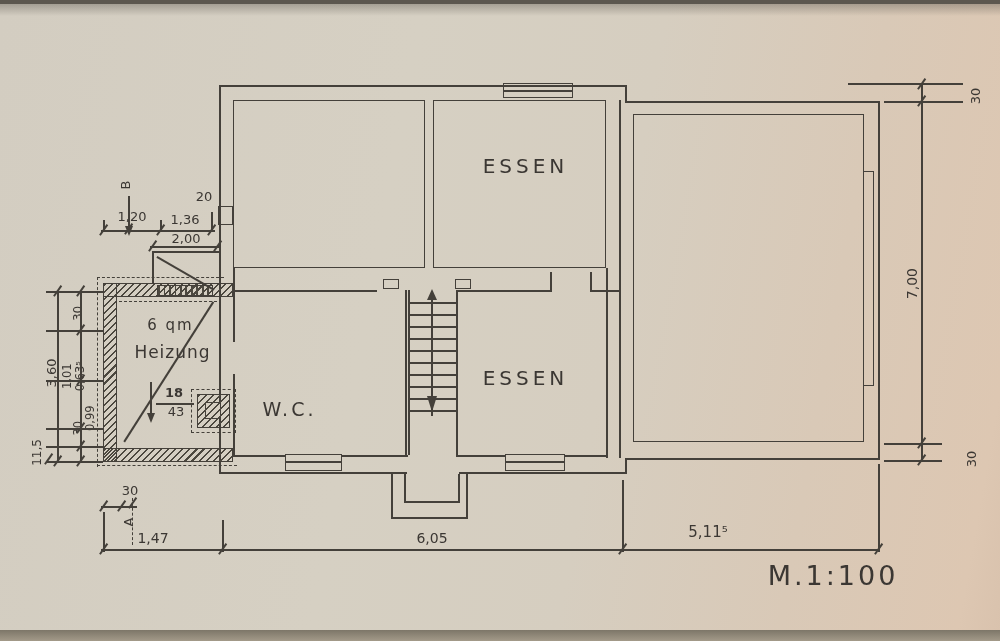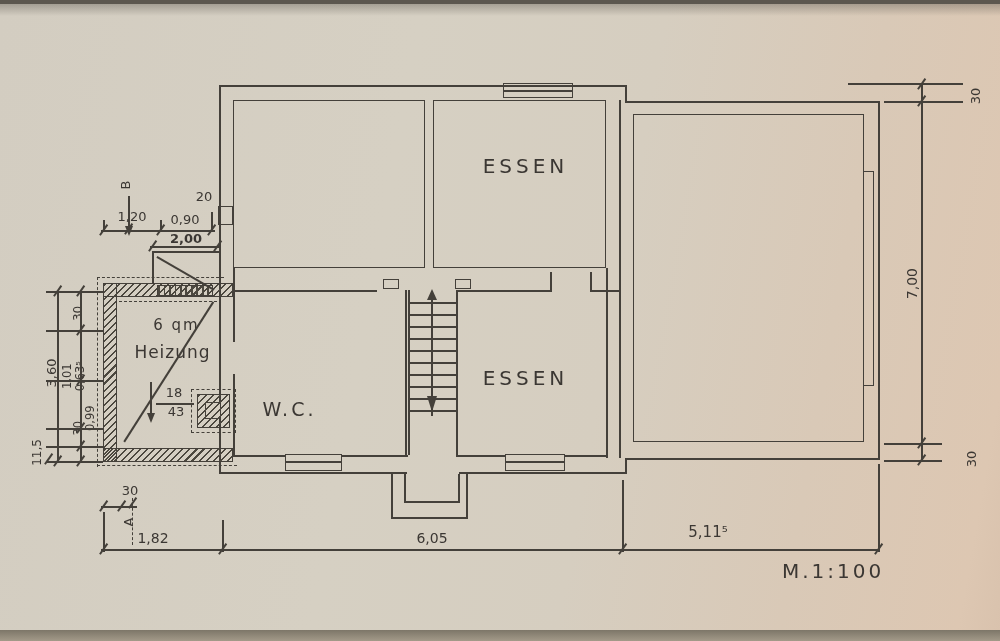--- a/index.html
+++ b/index.html
@@ -32,48 +32,48 @@
 
 <div id="plan">
 
   <div class="edge" style="top:0;height:4px;background:#5c574f;"></div>
   <div class="edge" style="top:4px;height:12px;background:linear-gradient(rgba(92,87,79,.40),rgba(92,87,79,0));"></div>
   <div class="edge" style="top:630px;height:11px;background:linear-gradient(#7d7668,#a39a89);"></div>
 
   <div class="lbl" style="left:453px;top:156px;width:145px;font-size:20px;letter-spacing:4px;">ESSEN</div>
   <div class="lbl" style="left:453px;top:368px;width:145px;font-size:20px;letter-spacing:4px;">ESSEN</div>
   <div class="lbl" style="left:252px;top:399px;width:75px;font-size:19px;letter-spacing:3px;">W.C.</div>
-  <div class="lbl" style="left:143px;top:317px;width:55px;font-size:15px;letter-spacing:2px;margin-left:6px;">6 qm</div>
+  <div class="lbl" style="left:143px;top:317px;width:55px;font-size:15px;letter-spacing:2px;">6 qm</div>
   <div class="lbl" style="left:124px;top:343px;width:97px;font-size:17px;letter-spacing:1px;">Heizung</div>
-  <div class="lbl" style="left:158px;top:386px;width:32px;font-size:13px;">18</div>
+  <div class="lbl" style="left:158px;top:386px;width:32px;font-size:13px;font-weight:bold;">18</div>
   <div class="lbl" style="left:160px;top:405px;width:32px;font-size:13px;">43</div>
 
   <div class="lbl" style="left:188px;top:190px;width:32px;font-size:13px;">20</div>
   <div class="lbl" style="left:106px;top:210px;width:52px;font-size:13px;">1,20</div>
-  <div class="lbl" style="left:159px;top:213px;width:52px;font-size:13px;">0,90</div>
-  <div class="lbl" style="left:160px;top:232px;width:52px;font-size:13px;font-weight:bold;">2,00</div>
+  <div class="lbl" style="left:159px;top:213px;width:52px;font-size:13px;">1,36</div>
+  <div class="lbl" style="left:160px;top:232px;width:52px;font-size:13px;">2,00</div>
   <div class="lbl" style="left:112px;top:484px;width:36px;font-size:13px;">30</div>
-  <div class="lbl" style="left:122px;top:531px;width:62px;font-size:14px;">1,82</div>
+  <div class="lbl" style="left:122px;top:531px;width:62px;font-size:14px;">1,47</div>
   <div class="lbl" style="left:401px;top:531px;width:62px;font-size:14px;">6,05</div>
   <div class="lbl" style="left:672px;top:524px;width:72px;font-size:15px;">5,11⁵</div>
 
   <div class="lbl rot" style="left:116px;top:178px;width:20px;font-size:13px;">B</div>
   <div class="lbl rot" style="left:65px;top:307px;width:26px;font-size:12px;">30</div>
   <div class="lbl rot" style="left:32px;top:366px;width:40px;font-size:13px;">3,60</div>
   <div class="lbl rot" style="left:49px;top:370px;width:36px;font-size:11.5px;">1,01</div>
   <div class="lbl rot" style="left:60px;top:370px;width:40px;font-size:11.5px;">0,63⁵</div>
   <div class="lbl rot" style="left:72px;top:412px;width:36px;font-size:11.5px;">0,99</div>
   <div class="lbl rot" style="left:66px;top:422px;width:24px;font-size:11.5px;">30</div>
   <div class="lbl rot" style="left:20px;top:446px;width:34px;font-size:12px;">11,5</div>
   <div class="lbl rot" style="left:119px;top:515px;width:20px;font-size:13px;">A</div>
   <div class="lbl rot" style="left:963px;top:89px;width:26px;font-size:13px;">30</div>
   <div class="lbl rot" style="left:891px;top:276px;width:44px;font-size:14px;">7,00</div>
   <div class="lbl rot" style="left:959px;top:452px;width:26px;font-size:13px;">30</div>
 
-  <div class="lbl" style="left:763px;top:561px;width:140px;font-size:20px;letter-spacing:3px;">M.1:100</div>
+  <div class="lbl" style="left:763px;top:561px;width:140px;font-size:27px;letter-spacing:3px;">M.1:100</div>
 <div class="ln" style="left: 219px; top: 85px; width: 408px; height: 2px;"></div>
     <div class="ln" style="left: 625px; top: 85px; width: 2px; height: 18px;"></div>
     <div class="ln" style="left: 625px; top: 101px; width: 255px; height: 2px;"></div>
     <div class="ln" style="left: 878px; top: 101px; width: 2px; height: 359px;"></div>
     <div class="ln" style="left: 625px; top: 458px; width: 255px; height: 2px;"></div>
     <div class="ln" style="left: 219px; top: 85px; width: 2px; height: 389px;"></div>
     <div class="ln" style="left: 219px; top: 472px; width: 188px; height: 2px;"></div>
     <div class="ln" style="left: 459px; top: 472px; width: 168px; height: 2px;"></div>
     <div class="ln" style="left: 625px; top: 458px; width: 2px; height: 16px;"></div>
     <div class="ln" style="left: 606px; top: 268px; width: 2px; height: 190px;"></div>

